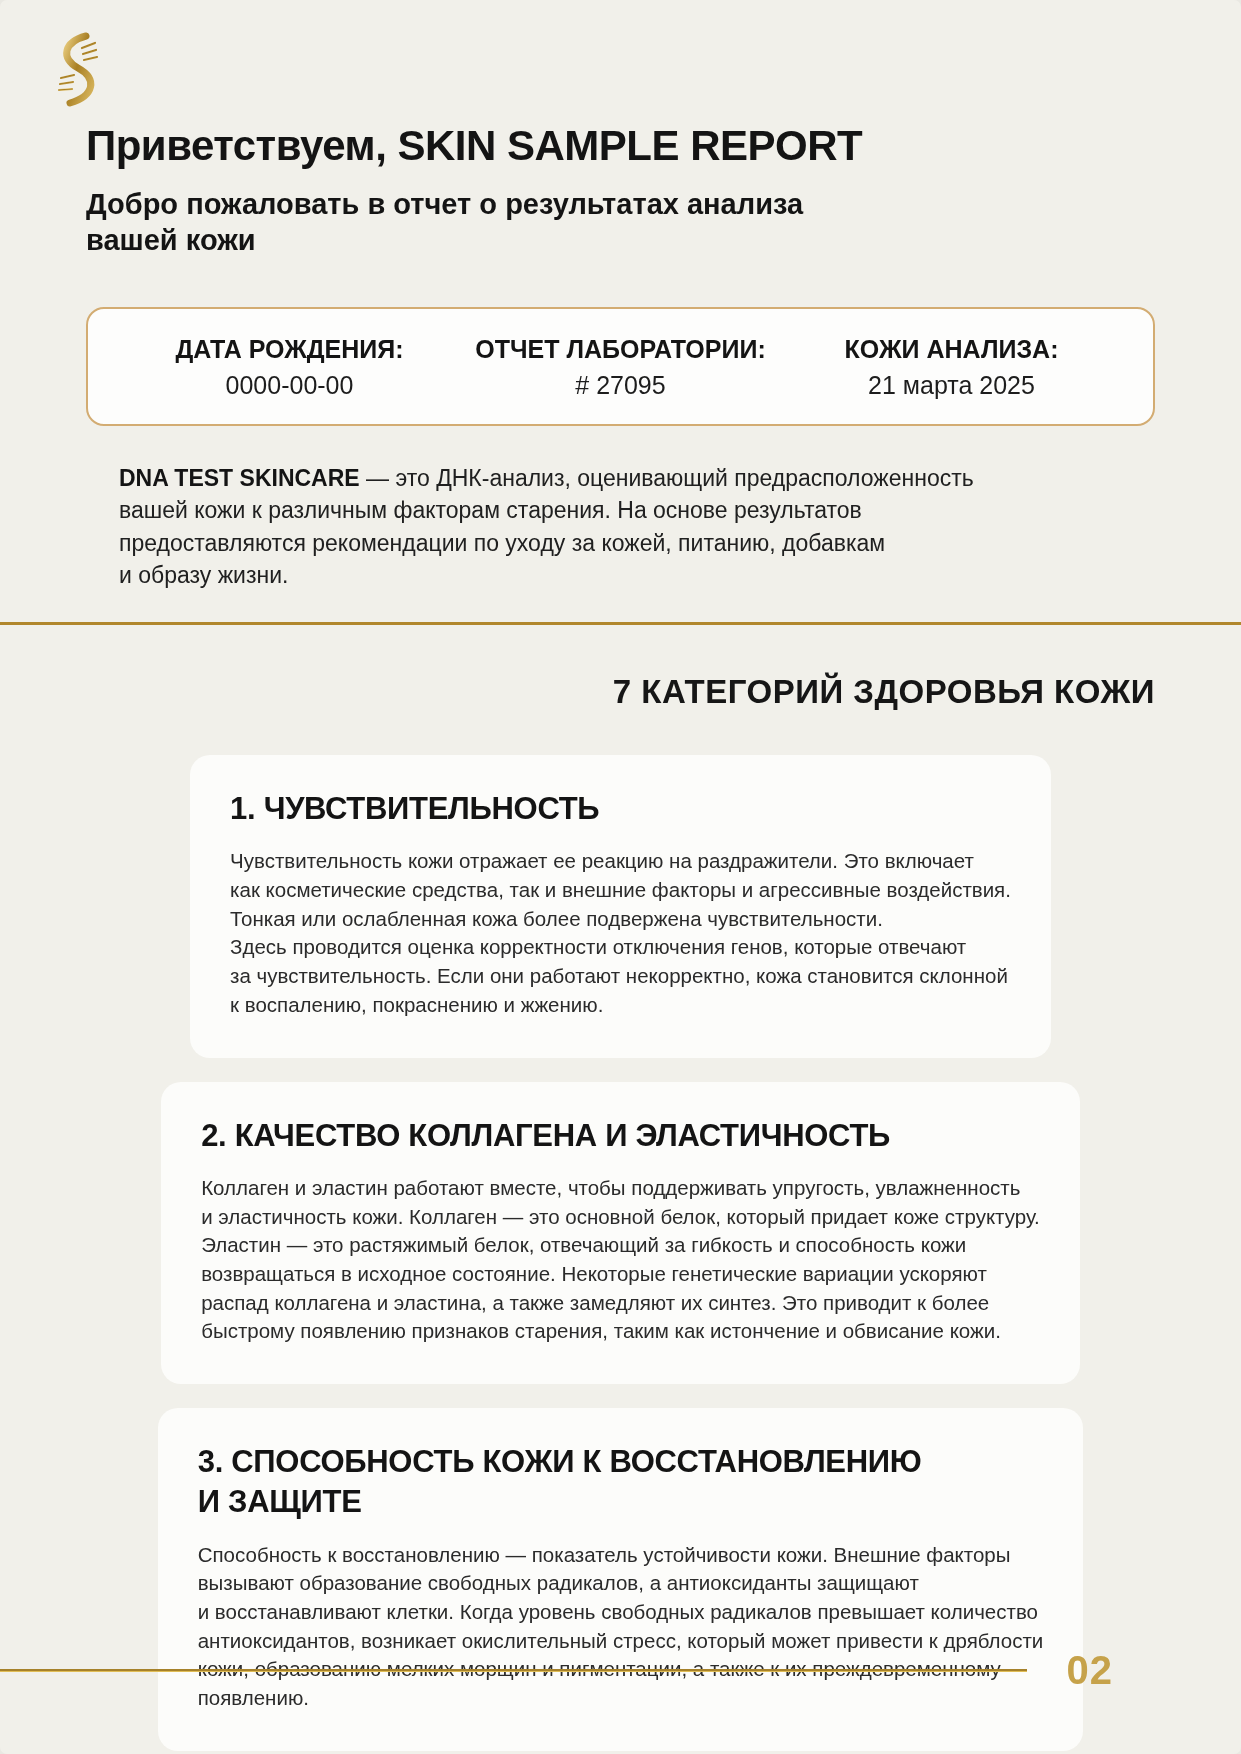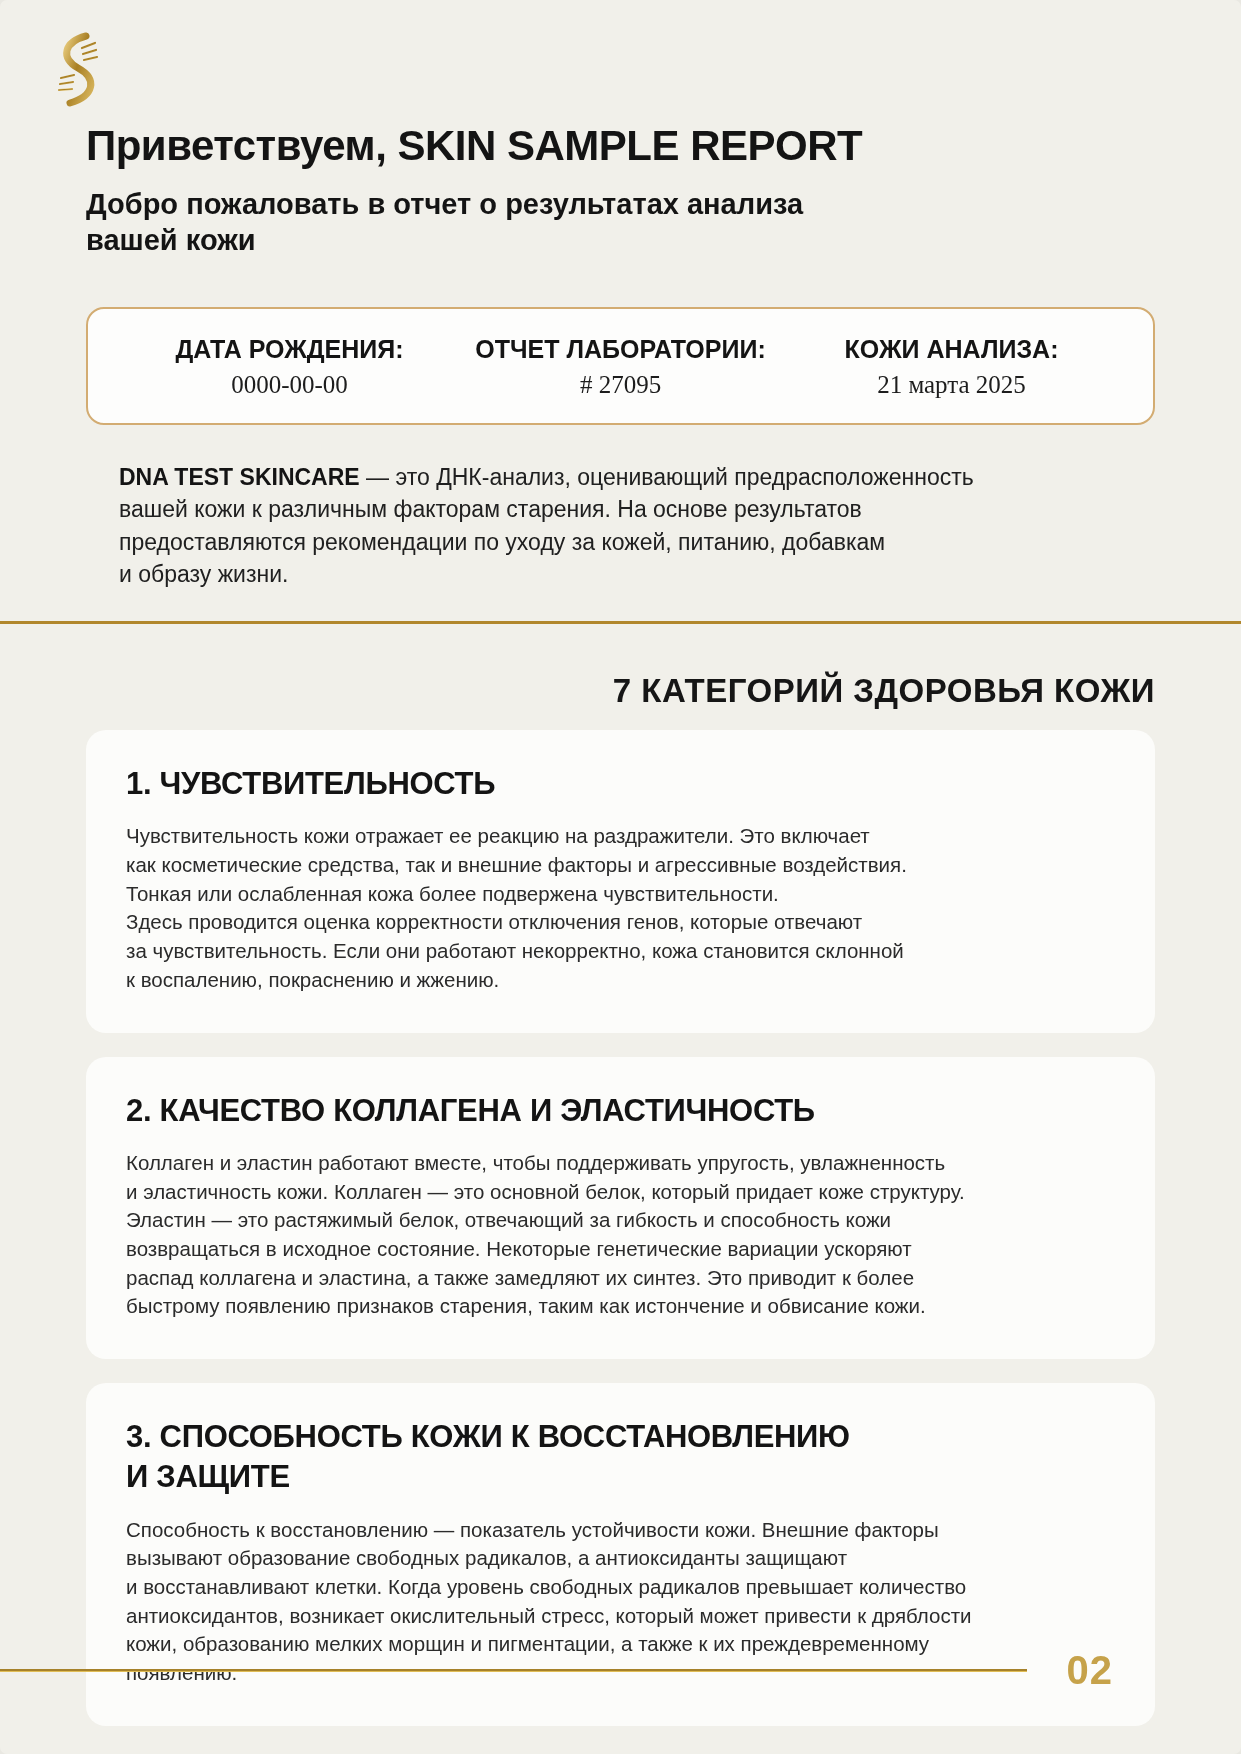--- a/index.html
+++ b/index.html
@@ -41,21 +41,21 @@
     margin-top: 48px;
     background: #fdfdfc;
     border: 2px solid #d3ac72;
     border-radius: 18px;
     padding: 26px 36px 24px 36px;
     display: flex;
     justify-content: center;
   }
   .info-col { text-align: center; flex: 1; }
   .info-label { font-size: 25px; font-weight: 700; color: #141414; }
-  .info-value { font-size: 25px; font-weight: 400; color: #1d1d1d; margin-top: 7px; font-family: Liberation Serif, serif; }
+  .info-value { font-size: 25px; font-weight: 400; color: #1d1d1d; margin-top: 7px; }
 
   .intro {
     margin: 36px 0 0 33px;
     font-size: 23px;
     line-height: 1.42;
     color: #202020;
     white-space: pre-line;
   }
   .intro .lead { font-weight: 700; color: #141414; }
 
@@ -70,21 +70,21 @@
 
   .section-heading {
     margin-top: 48px;
     text-align: right;
     font-size: 33px;
     font-weight: 700;
     letter-spacing: 0.5px;
     color: #161616;
   }
 
-  .cards { margin-top: 20px; display: flex; flex-direction: column; gap: 24px; }
+  .cards { margin-top: 44px; display: flex; flex-direction: column; gap: 24px; align-items: center; }
 
   .card {
     background: #fcfcfa;
     border-radius: 20px;
     padding: 34px 40px 38px 40px;
   }
   .card-title {
     font-size: 31px;
     font-weight: 800;
     color: #141414;

